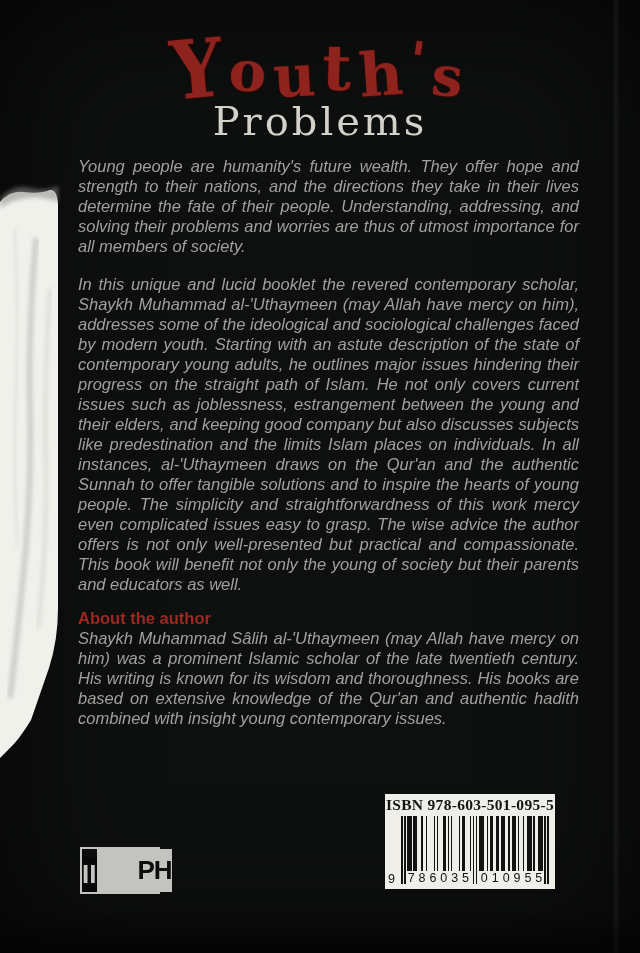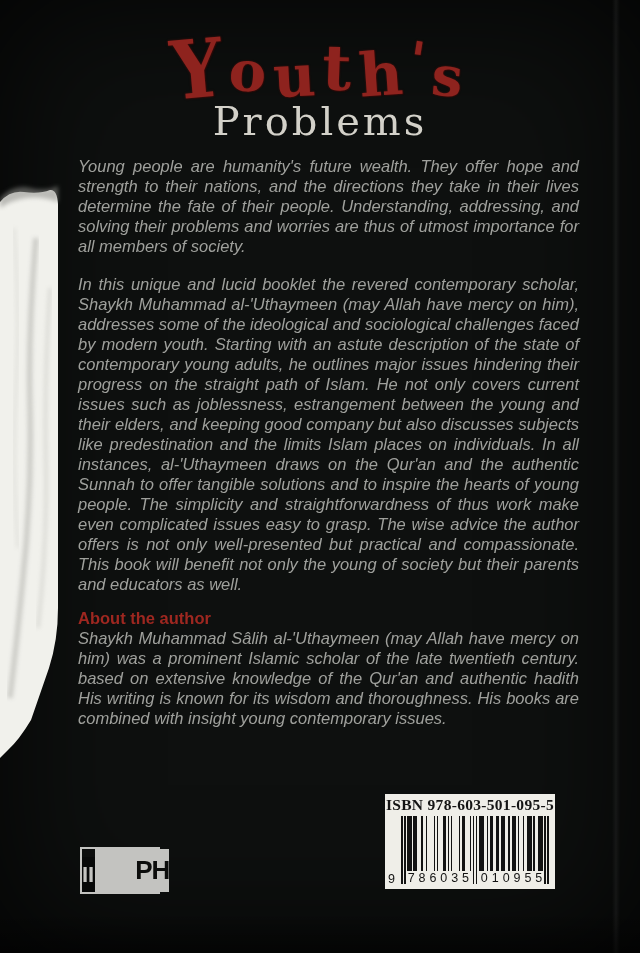--- a/index.html
+++ b/index.html
@@ -42,21 +42,21 @@
   .para.p2{margin-bottom:14px;}
   .jline{text-align:justify;text-align-last:justify;-moz-text-align-last:justify;white-space:nowrap;font-style:italic;}
   .jline.last{text-align-last:left;white-space:normal;}
   .about-heading{color:#9e2720;font-weight:bold;font-size:16.5px;margin:3px 0 0 0;}
 
   
   .pub-logo{position:absolute;left:80px;top:847px;width:80px;height:47px;
     display:flex;border:2px solid #c3c3c0;box-sizing:border-box;}
   .pub-logo .half-left{flex:1.15;background:#070808;color:#c3c3c0;
     display:flex;align-items:center;justify-content:flex-end;
-    font-weight:bold;font-size:22px;letter-spacing:0px;padding-right:1px;margin-top:8px;}
+    font-weight:bold;font-size:26px;letter-spacing:0px;padding-right:1px;margin-top:8px;}
   .pub-logo .half-right{flex:1;background:#c3c3c0;color:#0c0d0c;
     display:flex;align-items:center;justify-content:flex-start;
     font-weight:bold;font-size:26px;letter-spacing:-1px;padding-left:40px;}
 
   
   .isbn-box{position:absolute;left:385px;top:794px;width:170px;height:95px;
     background:#efeee8;box-sizing:border-box;}
   .isbn-label{position:absolute;top:2px;left:0;width:100%;text-align:center;
     font-family:"Liberation Serif",serif;font-size:15.5px;color:#141414;
     letter-spacing:.3px;font-weight:bold;}
@@ -106,32 +106,32 @@
         <div class="jline">Shaykh Muhammad al-'Uthaymeen (may Allah have mercy on him),</div>
         <div class="jline">addresses some of the ideological and sociological challenges faced</div>
         <div class="jline">by modern youth. Starting with an astute description of the state of</div>
         <div class="jline">contemporary young adults, he outlines major issues hindering their</div>
         <div class="jline">progress on the straight path of Islam. He not only covers current</div>
         <div class="jline">issues such as joblessness, estrangement between the young and</div>
         <div class="jline">their elders, and keeping good company but also discusses subjects</div>
         <div class="jline">like predestination and the limits Islam places on individuals. In all</div>
         <div class="jline">instances, al-'Uthaymeen draws on the Qur'an and the authentic</div>
         <div class="jline">Sunnah to offer tangible solutions and to inspire the hearts of young</div>
-        <div class="jline">people. The simplicity and straightforwardness of thus work make</div>
+        <div class="jline">people. The simplicity and straightforwardness of this work mercy</div>
         <div class="jline">even complicated issues easy to grasp. The wise advice the author</div>
         <div class="jline">offers is not only well-presented but practical and compassionate.</div>
         <div class="jline">This book will benefit not only the young of society but their parents</div>
         <div class="jline last">and educators as well.</div>
       </div>
     <div class="about-heading">About the author</div>
     <div class="para p3">
         <div class="jline">Shaykh Muhammad Sâlih al-'Uthaymeen (may Allah have mercy on</div>
         <div class="jline">him) was a prominent Islamic scholar of the late twentieth century.</div>
+        <div class="jline">His writing is known for its wisdom and thoroughness. His books are</div>
         <div class="jline">based on extensive knowledge of the Qur'an and authentic hadith</div>
-        <div class="jline">His writing is known for its wisdom and thoroughness. His books are</div>
         <div class="jline last">combined with insight young contemporary issues.</div>
       </div>
   </div>
 
   <div class="pub-logo">
     <div class="half-left">II</div>
     <div class="half-right">PH</div>
   </div>
 
   <div class="isbn-box">

